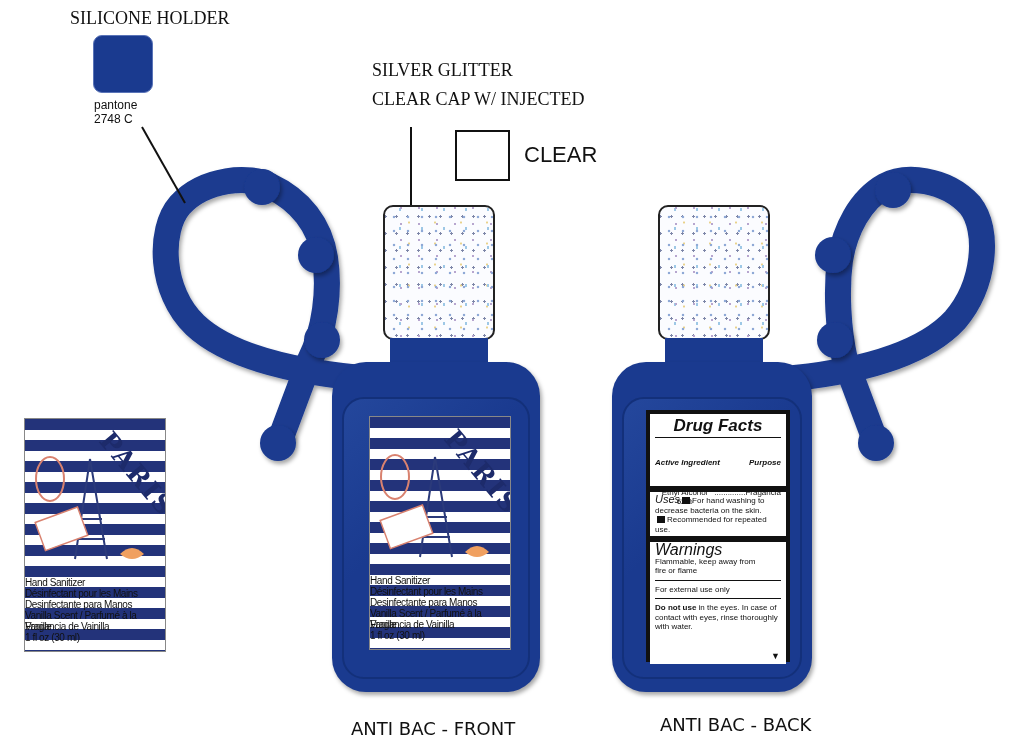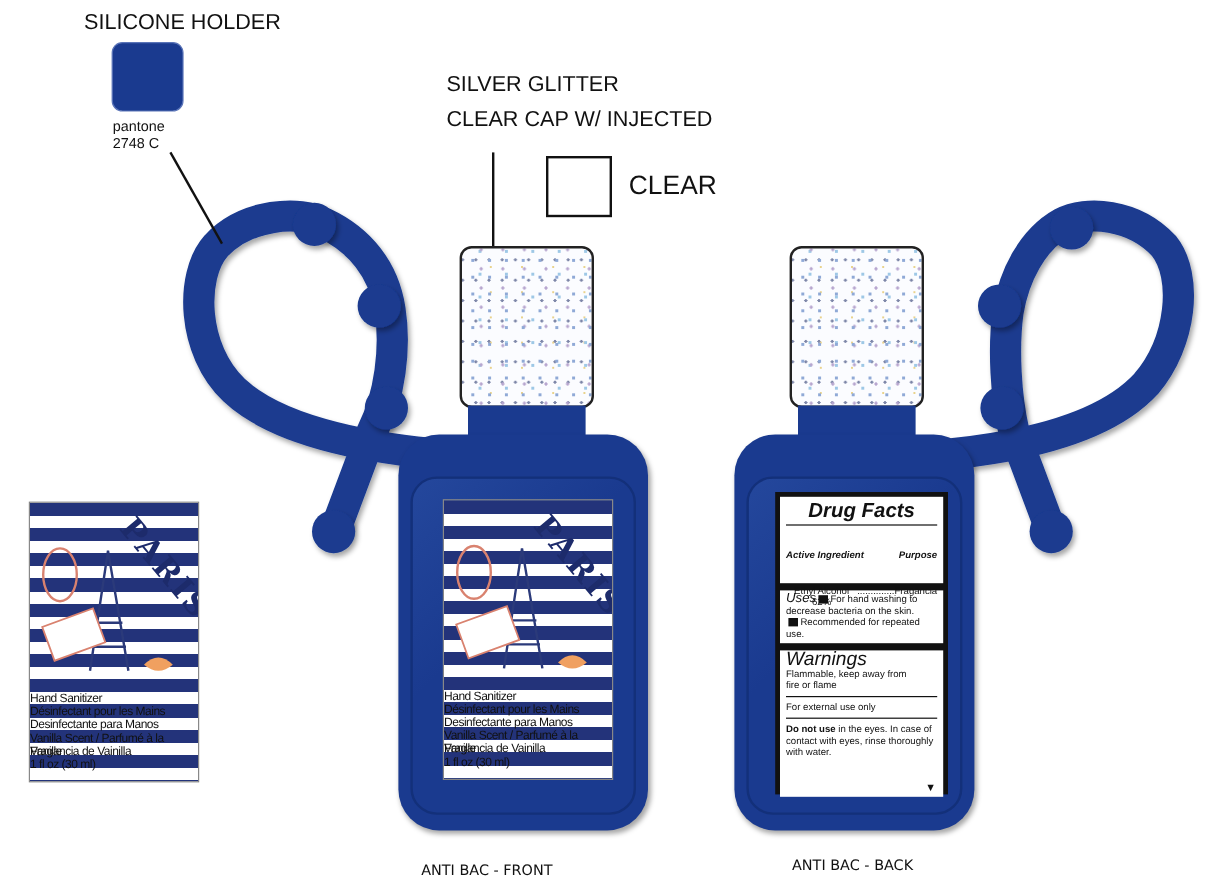--- a/index.html
+++ b/index.html
@@ -1,18 +1,18 @@
 <!DOCTYPE html>
 <html><head>
 <meta charset="utf-8">
 <style>
   html,body{margin:0;padding:0;background:#fff;}
   body{width:1021px;height:743px;position:relative;overflow:hidden;font-family:"DejaVu Sans",sans-serif;color:#111;}
   .abs{position:absolute;}
-  .title{font-family:Liberation Sans, sans-serif;font-size:18px;letter-spacing:0;color:#111;white-space:nowrap;}
+  .title{font-family:Liberation Serif, serif;font-size:18px;letter-spacing:0;color:#111;white-space:nowrap;}
   .small{font-family:"Liberation Sans",sans-serif;font-size:12px;line-height:14px;color:#111;}
   .swatch{width:60px;height:58px;background:#1a3a8f;border-radius:9px;border:1px solid #5a74b8;box-sizing:border-box;}
   .clearbox{width:55px;height:51px;border:2px solid #111;box-sizing:border-box;background:#fff;}
   .cap{border:2px solid #222;border-radius:10px;box-sizing:border-box;
     background-color:#fbfcff;
     background-image:
       radial-gradient(circle,#8fa9d6 1.4px,transparent 1.6px),
       radial-gradient(circle,#b7a6cf 1.2px,transparent 1.4px),
       radial-gradient(circle,#9ec8e6 1.3px,transparent 1.5px),
       radial-gradient(circle,#e9d28a 1px,transparent 1.2px),
@@ -26,21 +26,21 @@
     background:repeating-linear-gradient(180deg,#23337a 0px,#23337a 11px,#ffffff 11px,#ffffff 21px);}
   .label .txt{position:absolute;left:0;right:0;text-align:left;font-family:"Liberation Sans",sans-serif;font-size:10px;line-height:11px;color:#111;letter-spacing:-.4px;}
   .paris{position:absolute;font-family:"DejaVu Serif",serif;font-weight:bold;color:#1d2b6b;transform:rotate(50deg);font-size:26px;letter-spacing:2px;}
   .df{position:absolute;background:#111;box-sizing:border-box;padding:4px;}
   .df .sec{background:#fff;margin-bottom:6px;padding:3px 5px;font-family:"Liberation Sans",sans-serif;font-size:8px;line-height:9.5px;color:#111;}
   .df .h1{font-size:17px;font-weight:bold;font-style:italic;line-height:18px;}
   .df .row{display:flex;justify-content:space-between;margin-top:20px;}
   .df .it{font-style:italic;font-weight:bold;}
   .df .hr{border-top:1px solid #111;margin:2px 0;}
   .blk{display:inline-block;width:8px;height:7px;background:#111;vertical-align:middle;margin:0 2px;}
-  .bottomlbl{font-family:"DejaVu Sans",sans-serif;font-size:12px;white-space:nowrap;color:#111;}
+  .bottomlbl{font-family:"DejaVu Sans",sans-serif;font-size:18px;white-space:nowrap;color:#111;}
   svg{position:absolute;left:0;top:0;}
 </style>
 </head>
 <body>
 
 <svg width="1021" height="743">
   <defs>
     <filter id="sh" x="-10%" y="-10%" width="130%" height="130%">
       <feDropShadow dx="2" dy="3" stdDeviation="2" flood-color="#000" flood-opacity="0.35"></feDropShadow>
     </filter>

